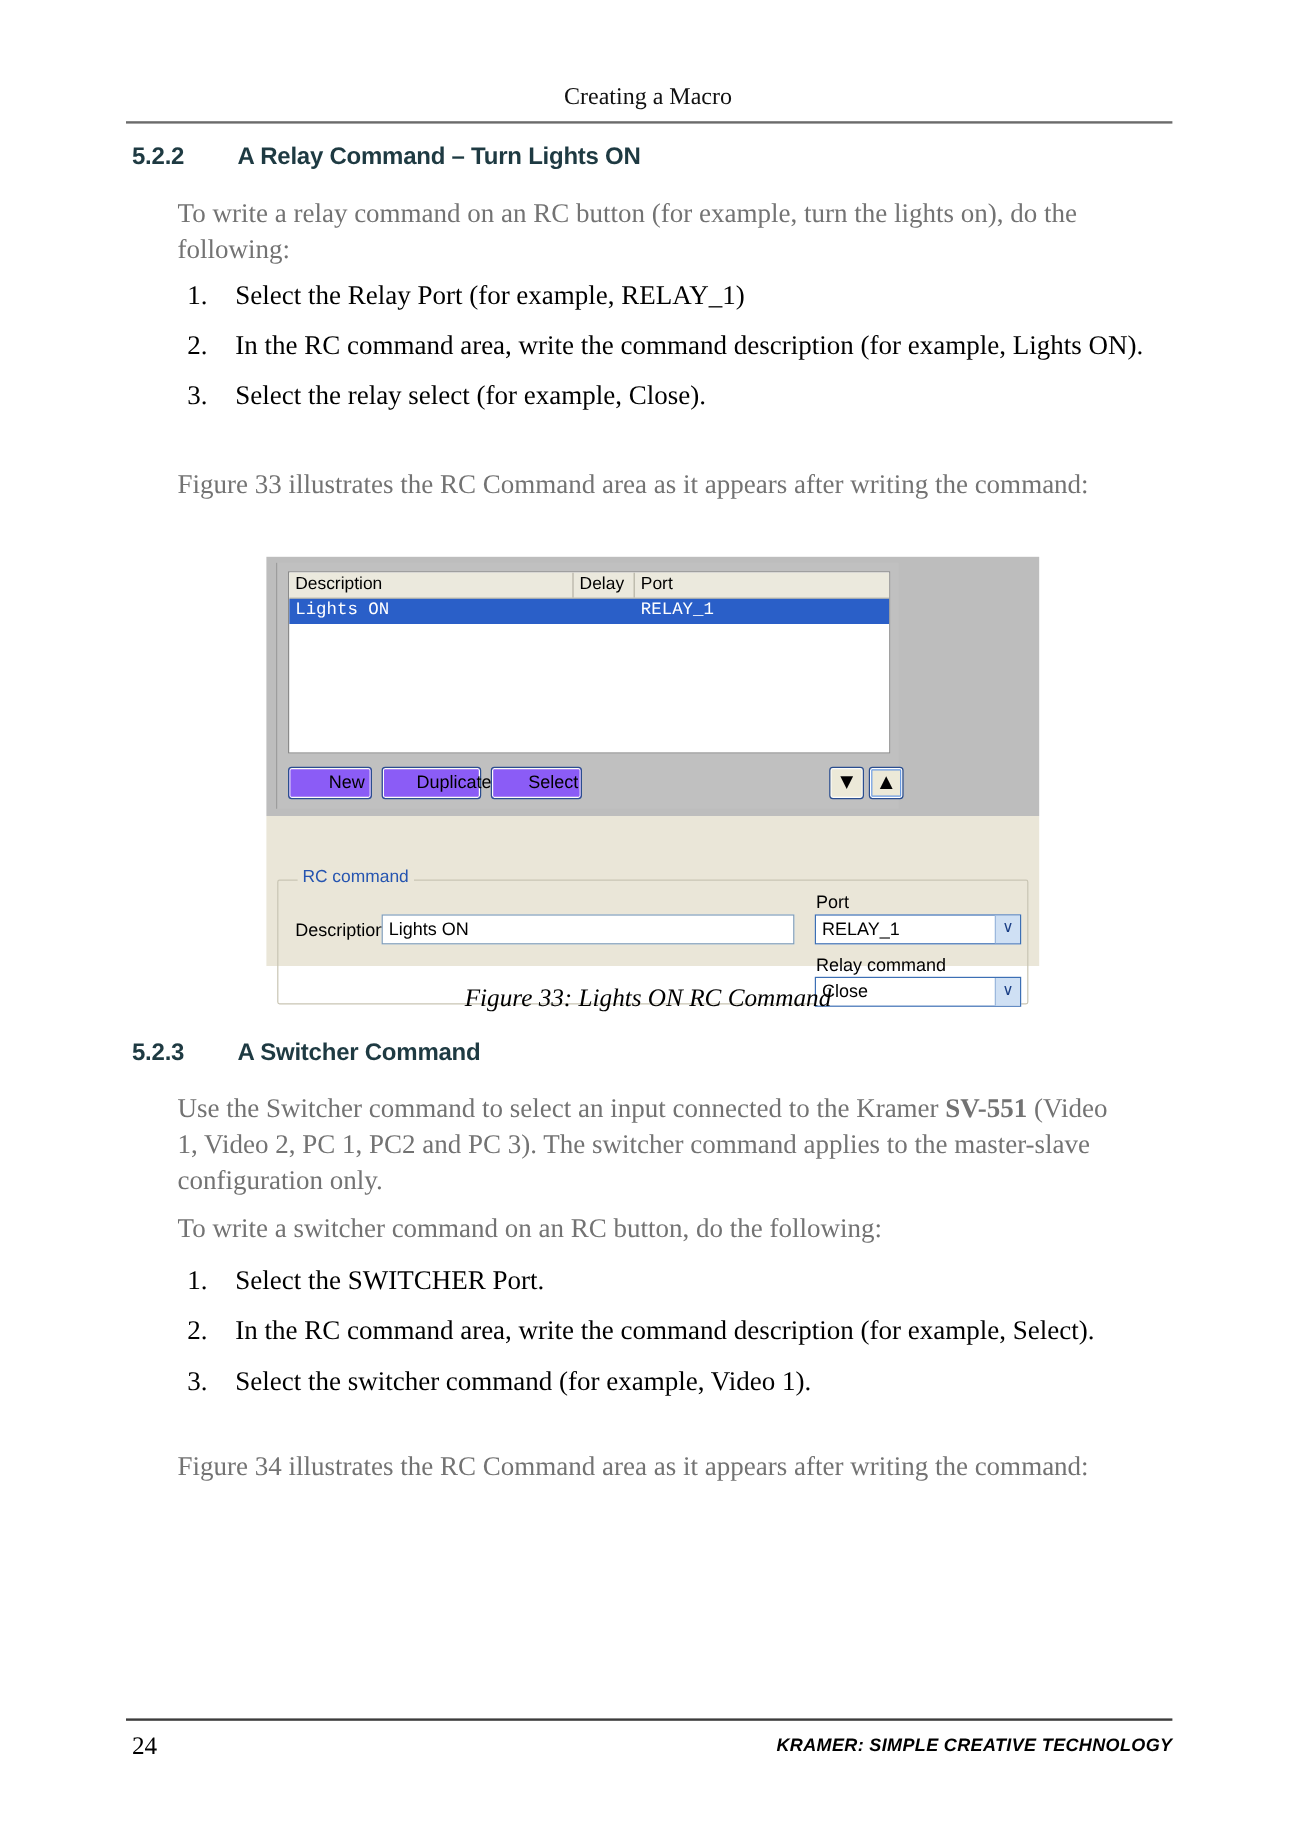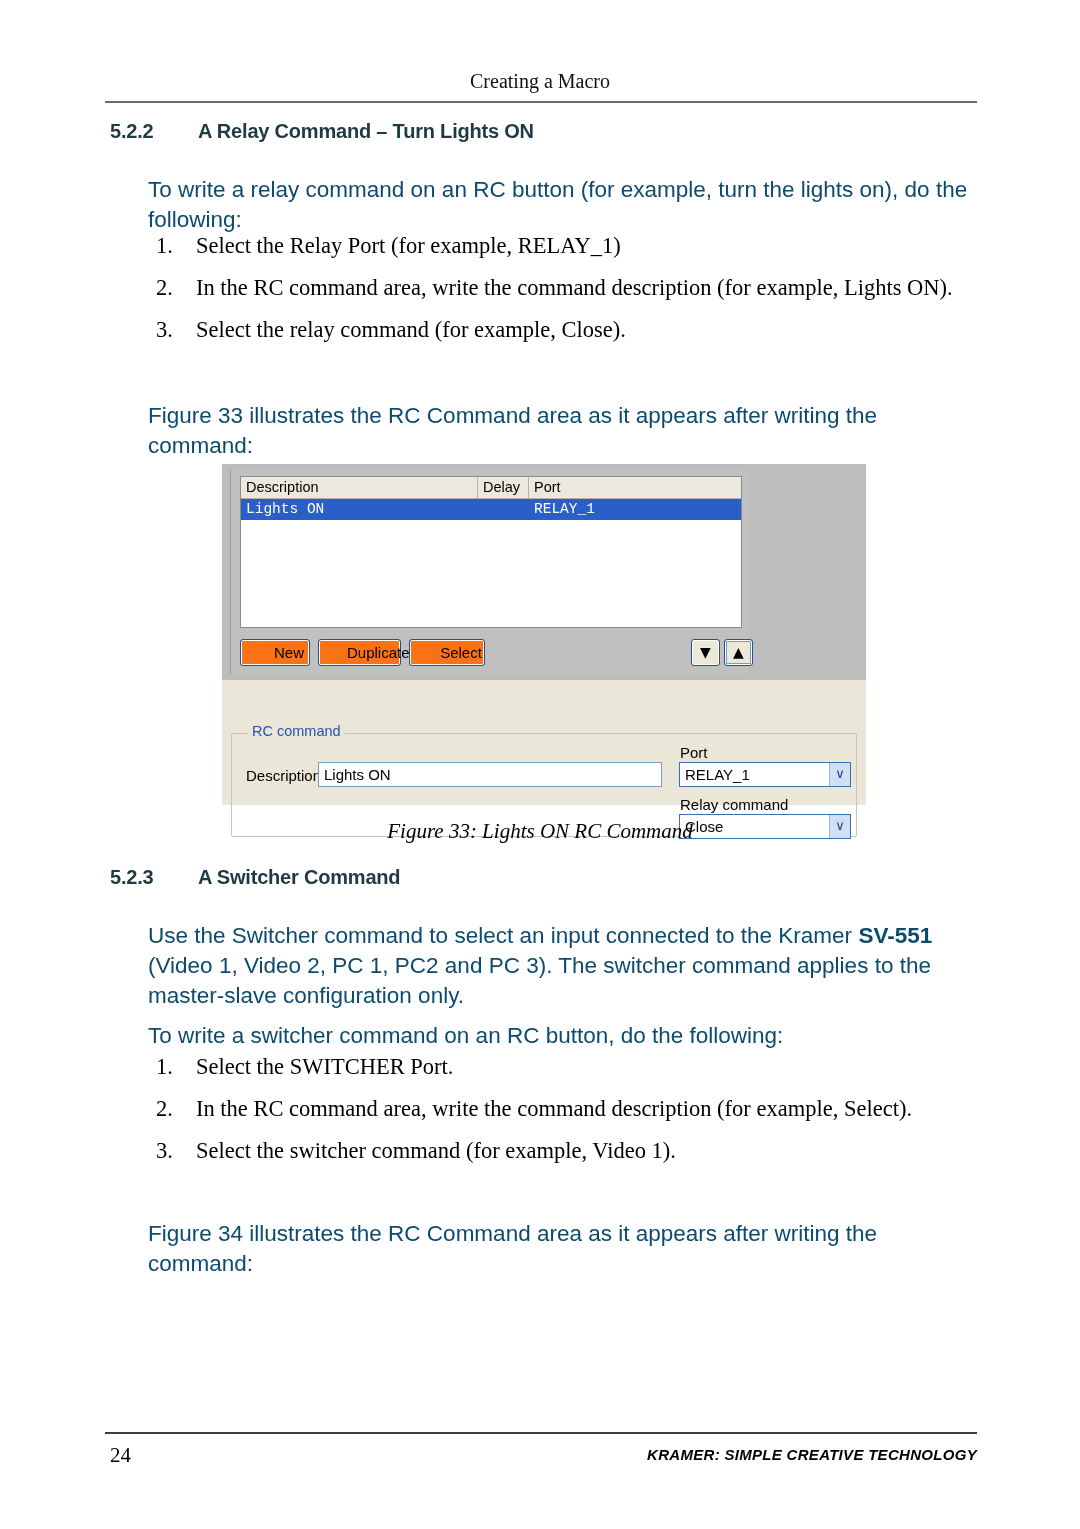--- a/index.html
+++ b/index.html
@@ -54,25 +54,24 @@
     white-space: nowrap;
   }
   .heading .num {
     display: inline-block;
     width: 88px;
   }
 
   
   .para {
     position: absolute;
-    font-family: Liberation Sans, sans-serif;
+    font-family: Liberation Serif, serif;
     font-size: 22.5px;
     line-height: 30px;
-    color: #0c4a6e;
-    margin-top: 12px;
+    color: #737373;
   }
   .para b { font-weight: bold; }
 
   .olist {
     position: absolute;
     font-family: "Liberation Serif", serif;
     font-size: 22.5px;
     line-height: 30px;
   }
   .li {
@@ -168,21 +167,21 @@
     position: absolute;
     left: 9px;
     top: 170px;
     width: 503px;
     height: 28px;
   }
   .btn {
     position: absolute;
     top: 0;
     height: 27px;
-    background: #f97316;
+    background: #8b5cf6;
     border: 1px solid #2a4d8f;
     border-radius: 3px;
     font-family: "Liberation Sans", sans-serif;
     font-size: 15px;
     color: #000;
     text-align: center;
     line-height: 25px;
     box-shadow: inset 0 0 0 1px #fdfdfa;
     box-sizing: border-box;
     padding-left: 28px;
@@ -378,21 +377,21 @@
     <div class="li">
       <span class="marker">1.</span>
       <span>Select the Relay Port (for example, RELAY_1)</span>
     </div>
     <div class="li">
       <span class="marker">2.</span>
       <span>In the RC command area, write the command description (for example, Lights ON).</span>
     </div>
     <div class="li">
       <span class="marker">3.</span>
-      <span>Select the relay command (for example, Close).</span>
+      <span>Select the relay select (for example, Close).</span>
     </div>
   </div>
 
   <div class="para" style="left:148px; top:389px; width: 790px;">Figure 33 illustrates the RC Command area as it appears after writing the command:</div>
 
   <div class="figure">
 
     <div class="fig-top">
       <div class="listpanel">
 

